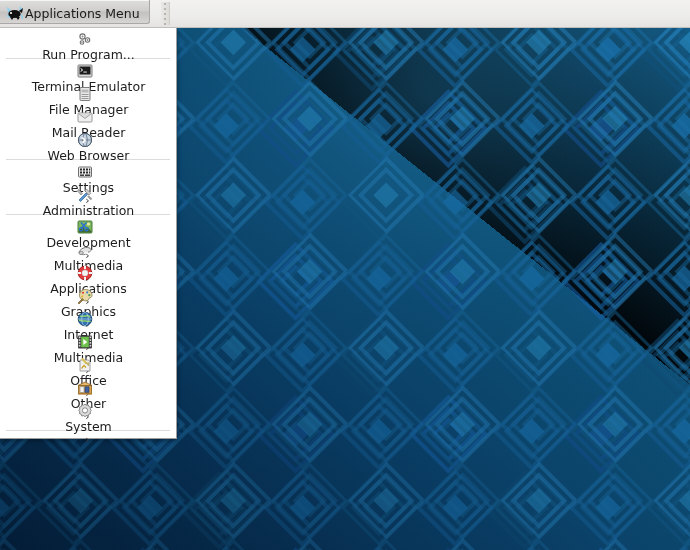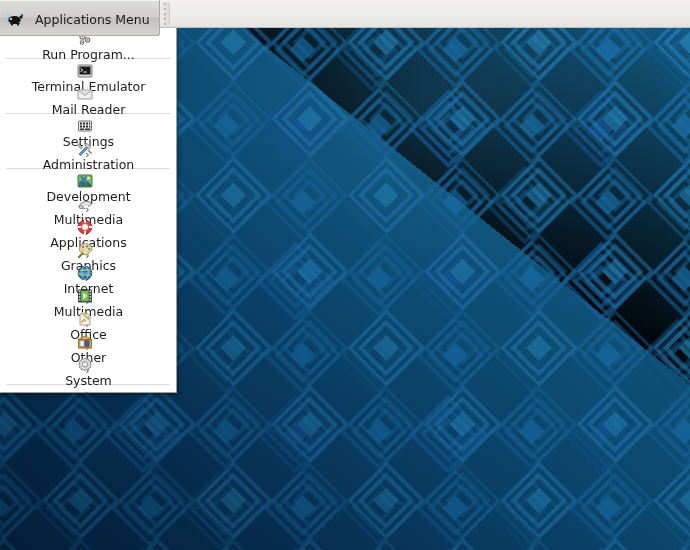--- a/index.html
+++ b/index.html
@@ -47,23 +47,23 @@
   .panel-handle i {
     display: block;
     width: 2px; height: 2px;
     background: #a6a49f;
     border-radius: 1px;
   }
 
   #app-menu-button {
     position: absolute;
     left: 0; top: 0;
-    height: 36px;
+    height: 24px;
     display: flex; align-items: center;
-    gap: 10px;
+    gap: 0;
     padding: 4px 9px 0 5px;
     background: linear-gradient(to bottom, #dededd 0%, #cfcecd 48%, #c2c1c0 52%, #d6d5d4 100%);
     border: 1px solid #a9a8a6;
     border-top: none; border-left: none;
     border-radius: 0 0 3px 0;
     box-shadow: inset 0 1px 0 rgba(255,255,255,.7);
     font-size: 12.5px;
     color: #1b1b1b;
     cursor: pointer;
     z-index: 21;
@@ -232,29 +232,49 @@
     <div class="menu-item">
       <svg class="mi-icon" viewBox="0 0 16 16">
         <rect x="1" y="2" width="14" height="12" rx="1" fill="#d8d8d8" stroke="#7a7a7a"></rect>
         <rect x="2.5" y="3.5" width="11" height="8" fill="#1b1b1b"></rect>
         <path d="M3.6 5.4 L5.6 7 L3.6 8.6" fill="none" stroke="#ffffff" stroke-width="1"></path>
         <rect x="6.4" y="8.6" width="3.4" height=".9" fill="#ffffff"></rect>
       </svg>
       <span class="mi-label">Terminal Emulator</span>
     </div>
 
+    <div class="menu-item">
+      <svg class="mi-icon" viewBox="0 0 16 16">
+        <rect x="3" y="1.5" width="10" height="13" rx="1" fill="#e9e9e9" stroke="#7d7d7d"></rect>
+        <rect x="4.5" y="3.5" width="7" height="3" fill="#b9b9b9"></rect>
+        <rect x="4.5" y="8" width="7" height="1" fill="#9a9a9a"></rect>
+        <rect x="4.5" y="10" width="7" height="1" fill="#9a9a9a"></rect>
+        <rect x="4.5" y="12" width="7" height="1" fill="#9a9a9a"></rect>
+      </svg>
+      <span class="mi-label">File Manager</span>
+    </div>
 
     <div class="menu-item">
       <svg class="mi-icon" viewBox="0 0 16 16">
         <rect x="1" y="4" width="14" height="9" rx="1" fill="#efefef" stroke="#9a9a9a"></rect>
         <path d="M1.5 4.5 L8 9.5 L14.5 4.5" fill="#dcdcdc" stroke="#9a9a9a" stroke-width=".9"></path>
       </svg>
       <span class="mi-label">Mail Reader</span>
     </div>
 
+    <div class="menu-item">
+      <svg class="mi-icon" viewBox="0 0 16 16">
+        <circle cx="8" cy="8" r="6.6" fill="#c9d6e2" stroke="#5d6d7d"></circle>
+        <circle cx="8" cy="8" r="6.6" fill="none" stroke="#41566b" stroke-width=".8"></circle>
+        <path d="M8 1.4 C5 4 5 12 8 14.6 C11 12 11 4 8 1.4 Z" fill="none" stroke="#5d6d7d" stroke-width=".8"></path>
+        <path d="M1.4 8 H14.6" stroke="#5d6d7d" stroke-width=".8"></path>
+        <path d="M5 5.5 L8 8 L5.5 11" fill="none" stroke="#ffffff" stroke-width="1.6"></path>
+      </svg>
+      <span class="mi-label">Web Browser</span>
+    </div>
 
     <div class="menu-sep"></div>
 
     <div class="menu-item">
       <svg class="mi-icon" viewBox="0 0 16 16">
         <rect x="1.5" y="3" width="13" height="10" rx="1" fill="#ececec" stroke="#6e6e6e"></rect>
         <g fill="#2b2b2b">
           <rect x="3" y="4.5" width="2" height="2"></rect>
             <rect x="6" y="4.5" width="2" height="2"></rect>
           <rect x="9" y="4.5" width="2" height="2"></rect>

